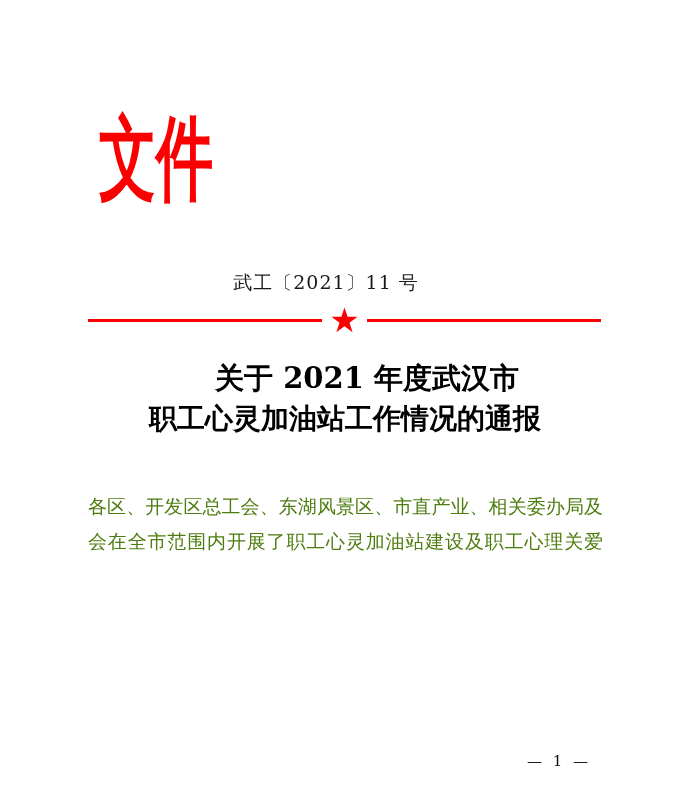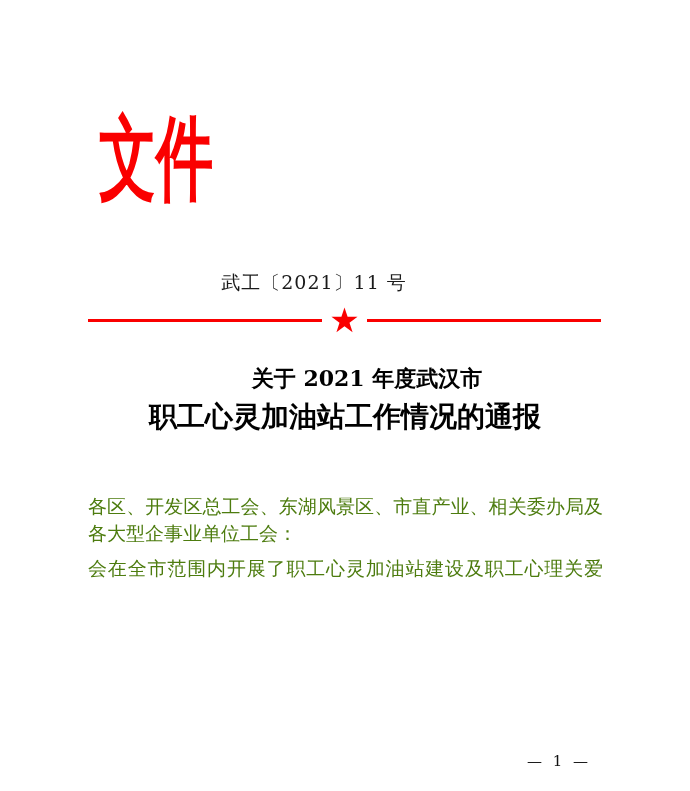--- a/index.html
+++ b/index.html
@@ -53,21 +53,21 @@
     margin-left: 14px;
     transform: scaleX(0.62);
     transform-origin: left center;
     white-space: nowrap;
   }
 
   
   .docnum {
     position: absolute;
     top: 270px;
-    left: 72px;
+    left: 84px;
     width: 514px;
     box-sizing: border-box;
     padding-right: 30px;
     text-align: center;
     font-size: 19px;
     letter-spacing: 1px;
     color: #1a1a1a;
   }
 
   
@@ -93,22 +93,22 @@
   .title {
     position: absolute;
     top: 358px;
     left: 0;
     width: 690px;
     margin: 0;
     text-align: center;
     color: #000000;
     font-weight: bold;
   }
-  .title-l1 { font-size: 22px; line-height: 40px; padding-left: 44px; }
-  .title-l2 { font-size: 28px; line-height: 42px; font-family: Liberation Mono, monospace; }
+  .title-l1 { font-size: 29px; line-height: 40px; padding-left: 44px; }
+  .title-l2 { font-size: 28px; line-height: 42px; }
 
   
   .bodytext {
     position: absolute;
     top: 496px;
     left: 88px;
     width: 515px;
     font-size: 19px;
     color: #4d7c0f;
   }
@@ -154,19 +154,18 @@
     <div class="sep-bar"></div>
   </div>
 
   <h1 class="title">
     <div class="title-l1">关于 2021 年度武汉市</div>
     <div class="title-l2">职工心灵加油站工作情况的通报</div>
   </h1>
 
   <div class="bodytext">
     <p>各区、开发区总工会、东湖风景区、市直产业、相关委办局及</p>
-    <p class="noj m-tight">各大型企事业单位工会：</p>
     <p class="m-wide">会在全市范围内开展了职工心灵加油站建设及职工心理关爱</p>
   </div>
 
   <div class="pagenum">— 1 —</div>
 
 </div>
 
 </body></html>

